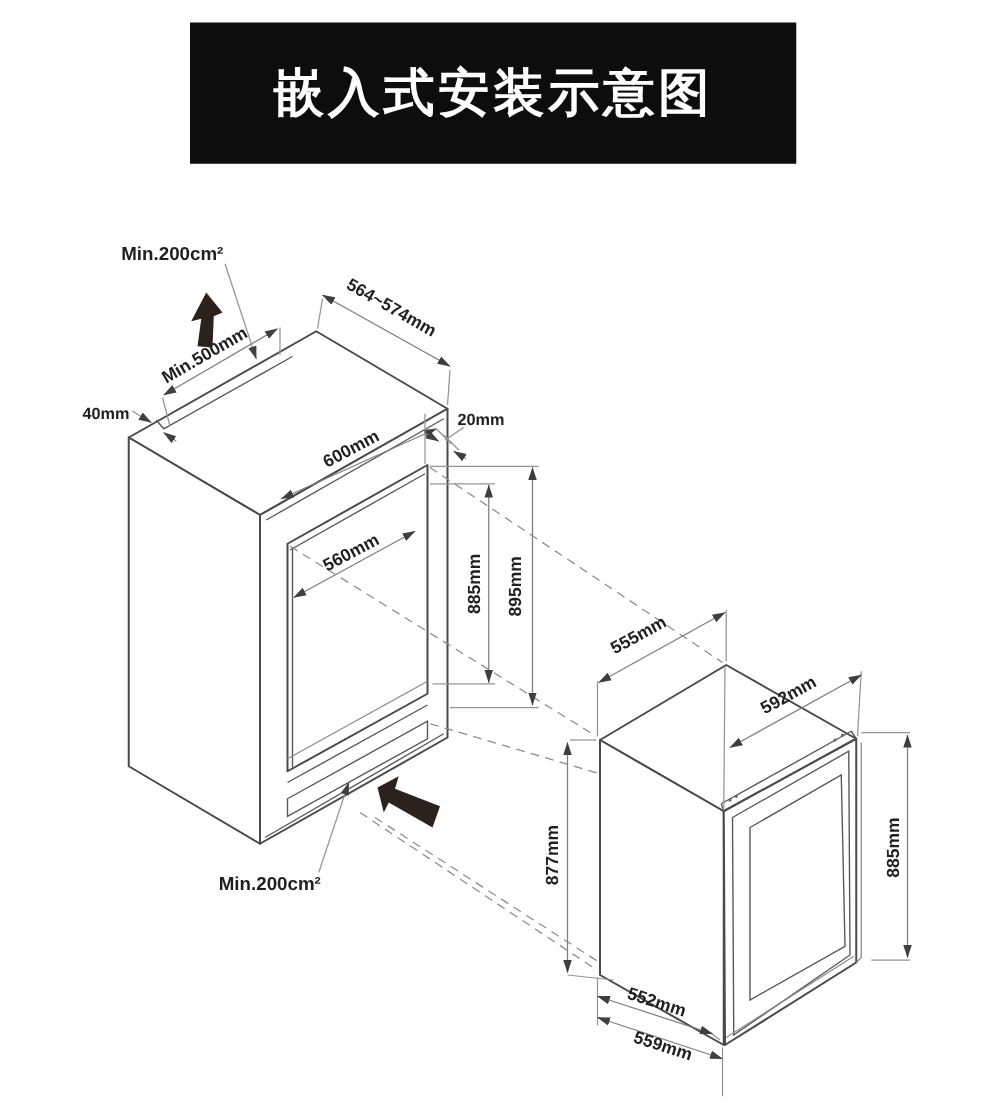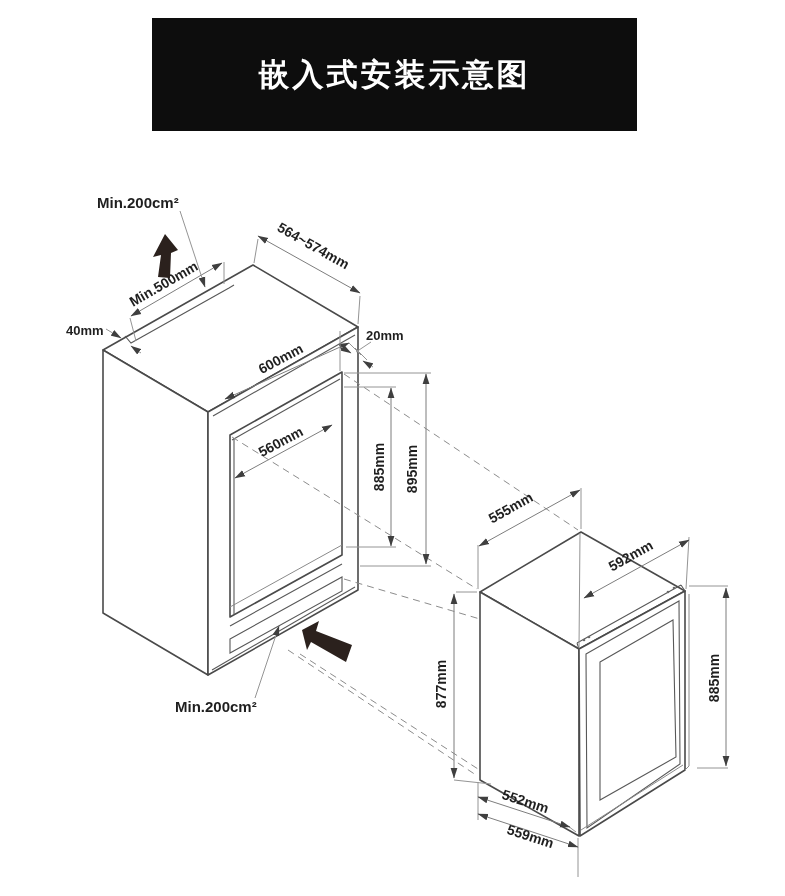--- a/index.html
+++ b/index.html
@@ -1,20 +1,20 @@
 <!DOCTYPE html>
 <html><head>
 <meta charset="utf-8">
 <style>
   html,body{margin:0;padding:0;background:#ffffff;}
   body{width:785px;height:896px;position:relative;font-family:"Liberation Sans","DejaVu Sans",sans-serif;}
   .banner{
     position:absolute;left:152px;top:18px;width:485px;height:113px;
     background:#0d0d0d;color:#ffffff;display:flex;align-items:center;justify-content:center;
-    font-size:31px;font-weight:bold;letter-spacing:3px;white-space:nowrap;
+    font-size:41px;font-weight:bold;letter-spacing:3px;white-space:nowrap;
   }
   svg{position:absolute;left:0;top:0;}
   .face{fill:#ffffff;stroke:#4a4a4a;stroke-width:1.6;stroke-linejoin:round;}
   .detail{fill:none;stroke:#585858;stroke-width:1.1;}
   .thin{fill:none;stroke:#8a8a8a;stroke-width:1;}
   .dim{fill:none;stroke:#7d7d7d;stroke-width:1;}
   .ext{fill:none;stroke:#949494;stroke-width:1;}
   .dashed{fill:none;stroke:#8c8c8c;stroke-width:1;stroke-dasharray:7 5;}
   .dimtext{fill:#1f1f1f;font-size:14px;font-weight:bold;}
   .dimtext-sm{fill:#1f1f1f;font-size:13px;font-weight:bold;}

